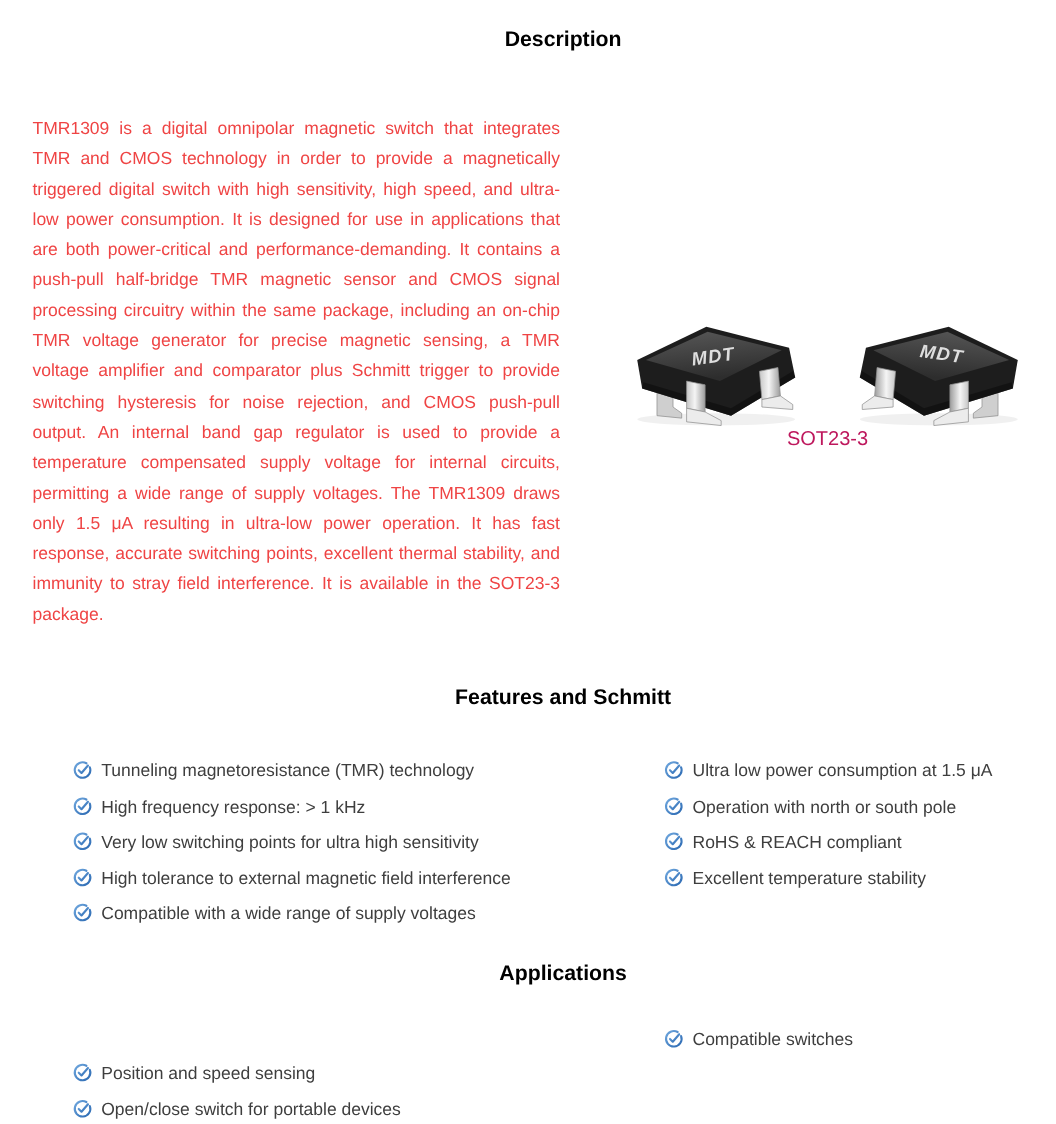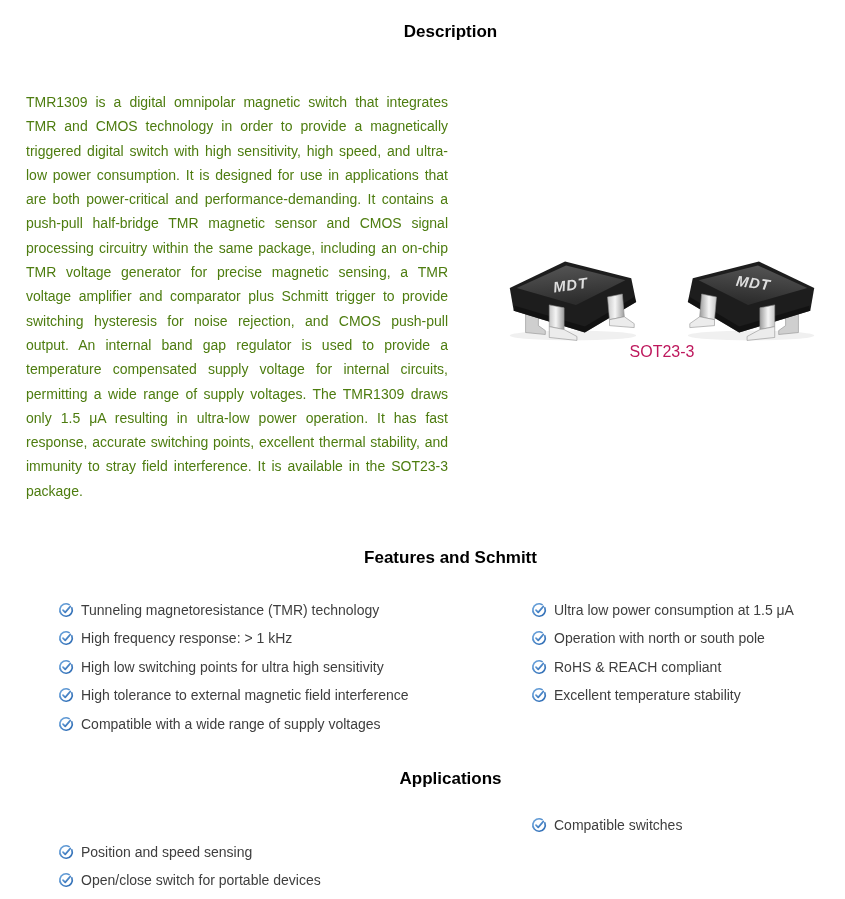--- a/index.html
+++ b/index.html
@@ -31,21 +31,21 @@
   .title-features     { top: 548px; }
   .title-applications { top: 769px; }
 
   .description-paragraph {
     position: absolute;
     left: 26px;
     top: 76px;
     width: 422px;
     font-size: 14px;
     line-height: 24.3px;
-    color: #4d7c0f;
+    color: #ef4444;
     text-align: justify;
   }
 
   .package-figure {
     position: absolute;
     left: 492px;
     top: 248px;
     width: 340px;
     text-align: center;
   }
@@ -68,20 +68,21 @@
     list-style: none;
   }
   .features-left      { left: 58px;  top: 602px; }
   .features-right     { left: 531px; top: 602px; }
   .applications-left  { left: 58px;  top: 844px; }
   .applications-right { left: 531px; top: 817px; }
 
   ul.bullet-list li {
     height: 28.45px;
     display: flex;
+    align-items: center;
     gap: 7px;
     font-size: 14px;
     color: #3e3e3e;
     white-space: nowrap;
   }
   .ck { flex: 0 0 auto; display: block; }
 
   .chip-logo {
     font-family: "Liberation Sans", sans-serif;
     font-style: italic;
@@ -161,21 +162,21 @@
     <li>
       <svg class="ck" width="16" height="16" viewBox="0 0 18 18">
           <use href="#ckicon"></use>
         </svg>
       <span>High frequency response: &gt; 1 kHz</span>
     </li>
     <li>
       <svg class="ck" width="16" height="16" viewBox="0 0 18 18">
           <use href="#ckicon"></use>
         </svg>
-      <span>High low switching points for ultra high sensitivity</span>
+      <span>Very low switching points for ultra high sensitivity</span>
     </li>
     <li>
       <svg class="ck" width="16" height="16" viewBox="0 0 18 18">
           <use href="#ckicon"></use>
         </svg>
       <span>High tolerance to external magnetic field interference</span>
     </li>
     <li>
       <svg class="ck" width="16" height="16" viewBox="0 0 18 18">
           <use href="#ckicon"></use>

